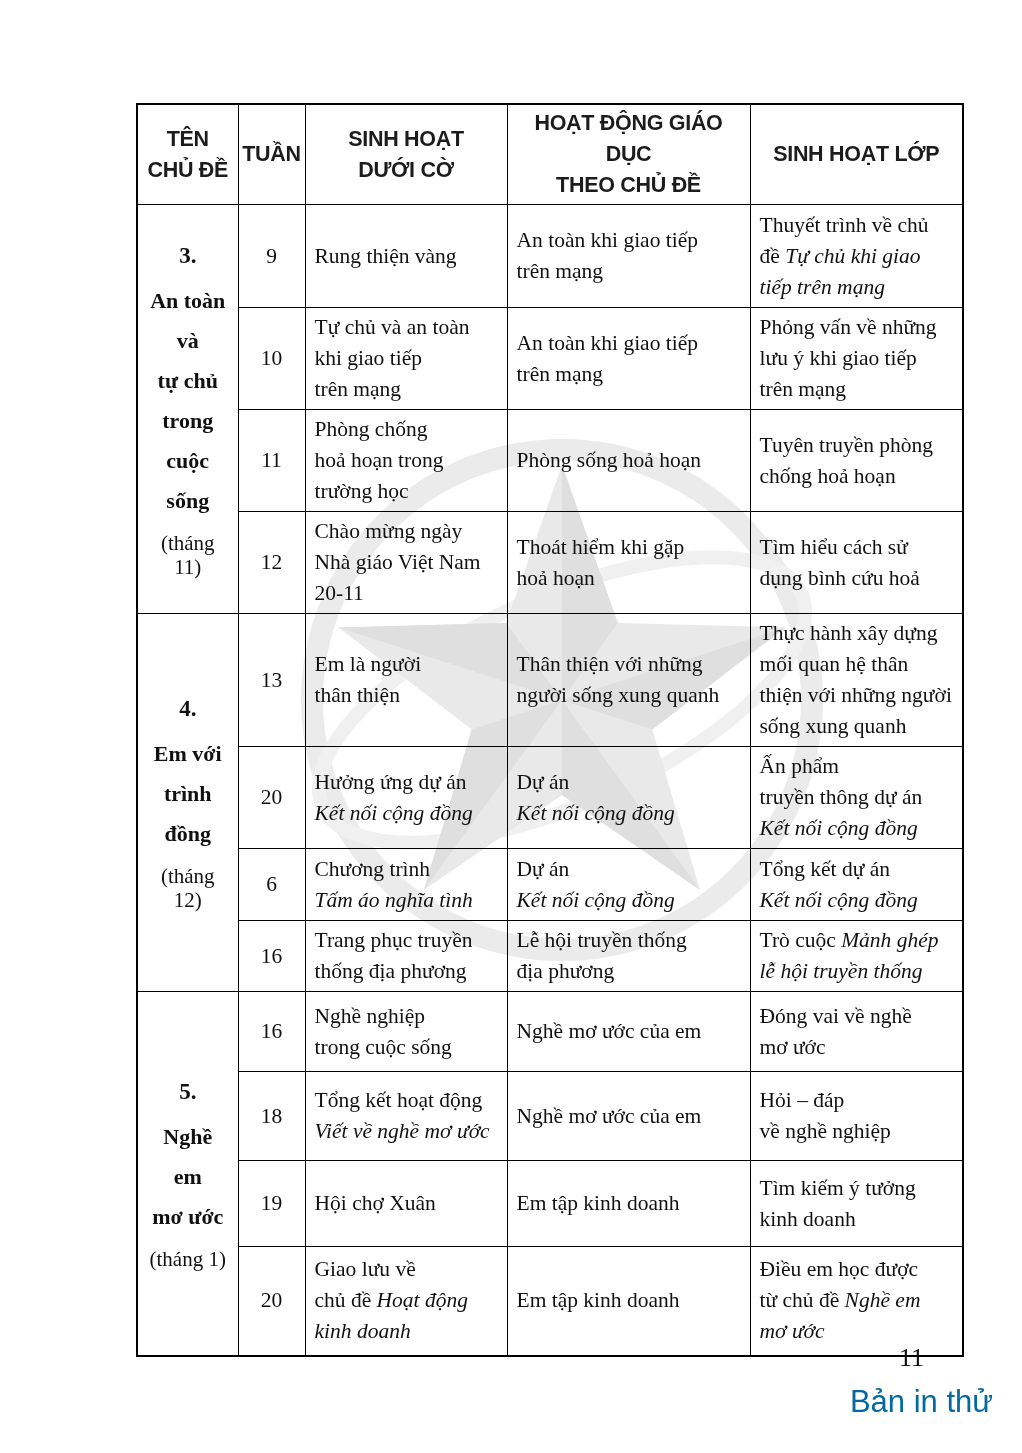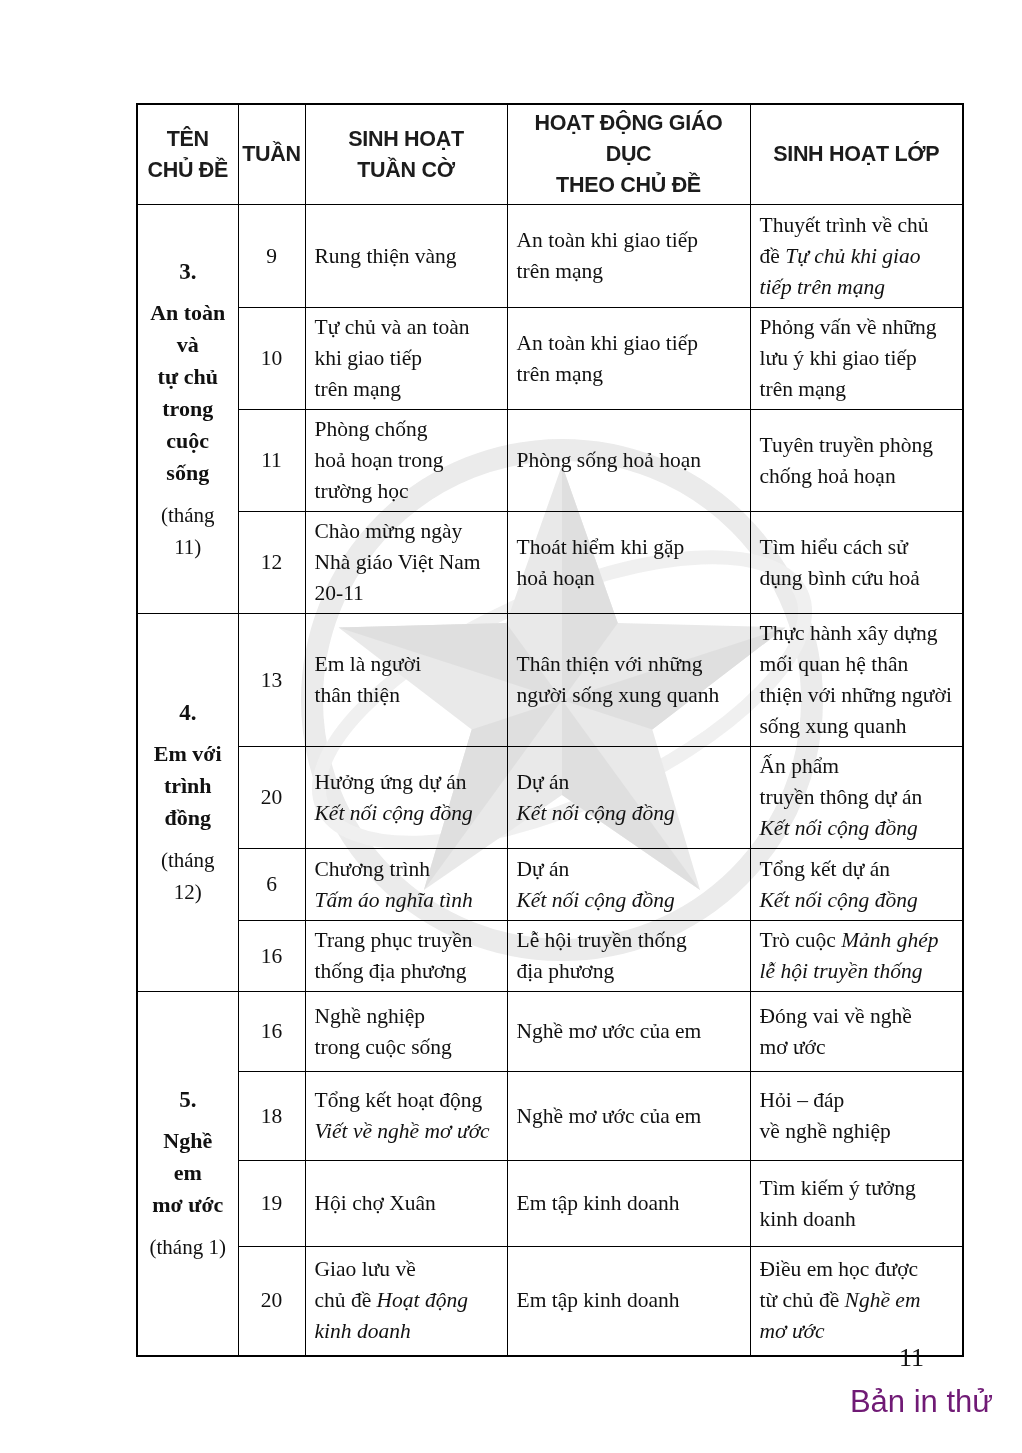--- a/index.html
+++ b/index.html
@@ -28,34 +28,34 @@
     font-family:"Liberation Sans","DejaVu Sans",sans-serif;
     font-weight:600;font-size:20px;line-height:26px;letter-spacing:-0.3px;
     color:#1c1c1c;text-align:center;padding:3px 2px;
     border-bottom:3px solid #000;
     white-space:pre-line;
   }
   td.topic{
     background:#f1f1f1;text-align:center;padding:4px 2px;
   }
   .topic-number{font-weight:bold;font-size:23px;margin-bottom:10px;}
-  .topic-title{font-weight:bold;font-size:22px;line-height:32px;white-space:pre-line;}
-  .topic-month{font-size:21px;line-height:32px;margin-top:10px;white-space:pre-line;}
+  .topic-title{font-weight:bold;font-size:22px;line-height:40px;white-space:pre-line;}
+  .topic-month{font-size:21px;line-height:24px;margin-top:10px;white-space:pre-line;}
   td.week{text-align:center;font-size:22px;padding:2px;}
   td.cell{text-align:left;padding:4px 6px 4px 9px;}
   td.cell em{}
   
   .page-number{
     position:absolute;top:1343px;right:98px;z-index:1;
     font-size:26px;color:#111;
   }
   .draft-label{
     position:absolute;top:1384px;right:29px;z-index:1;
     font-family:"Liberation Sans","DejaVu Sans",sans-serif;
-    font-size:31px;color:#701a75;
+    font-size:31px;color:#0369a1;
   }
 </style>
 </head>
 <body>
 
 <svg class="watermark" width="1022" height="1453" viewBox="0 0 1022 1453" aria-hidden="true">
   <g opacity="0.9">
     <circle cx="562" cy="700" r="250" fill="none" stroke="#e9e9e9" stroke-width="22"></circle>
     <ellipse cx="562" cy="700" rx="262" ry="104" fill="none" stroke="#efefef" stroke-width="14" transform="rotate(-24 562 700)"></ellipse>
     <polygon fill="#e7e7e7" points="562,465 617.8,623.1 785.5,627.4 652.3,729.4 700.1,890.1 562,795 423.9,890.1 471.7,729.4 338.5,627.4 506.2,623.1"></polygon>
@@ -74,21 +74,21 @@
       <col style="width:202px">
       <col style="width:243px">
       <col style="width:213px">
   </colgroup>
   <thead>
     <tr style="height:57px">
       <th class="hdr">TÊN
 CHỦ ĐỀ</th>
       <th class="hdr">TUẦN</th>
       <th class="hdr">SINH HOẠT
-TUẦN CỜ</th>
+DƯỚI CỜ</th>
       <th class="hdr">HOẠT ĐỘNG GIÁO DỤC
 THEO CHỦ ĐỀ</th>
       <th class="hdr">SINH HOẠT LỚP</th>
     </tr>
   </thead>
   <tbody>
 
     <tr style="height:103px">
       <td class="topic" rowspan="4">
         <div class="topic-number">3.</div>

